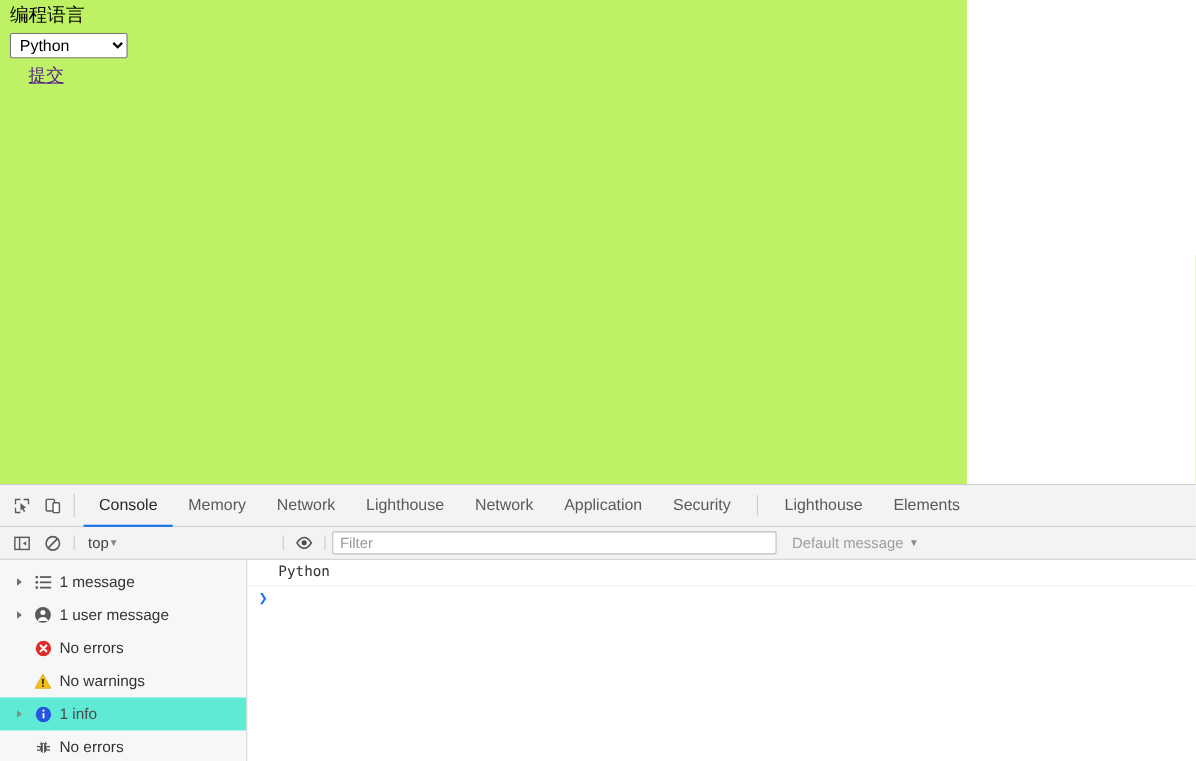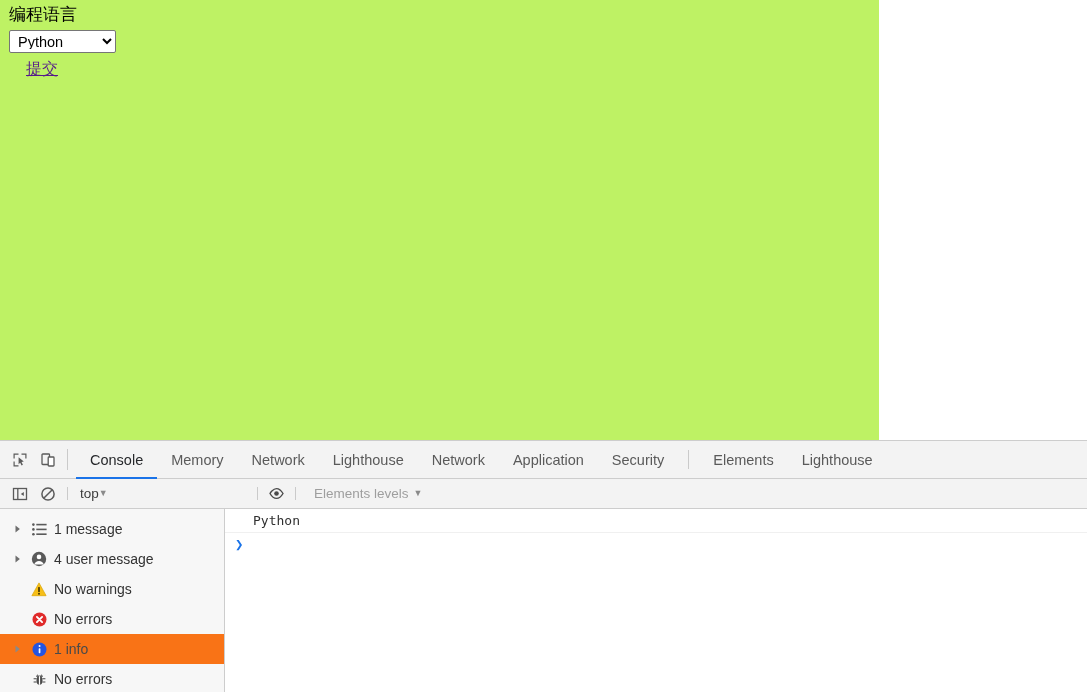--- a/index.html
+++ b/index.html
@@ -219,21 +219,21 @@
     display: flex;
     align-items: center;
     padding-left: 10px;
     font-size: 14px;
     color: #333333;
     cursor: pointer;
     box-sizing: border-box;
     white-space: nowrap;
   }
   .side-row.selected {
-    background: #f97316;
+    background: #5eead4;
     color: #4a4a4a;
   }
   .side-arrow {
     width: 16px;
     min-width: 16px;
     display: flex;
     align-items: center;
     justify-content: center;
   }
   .side-arrow svg { display: block; }
@@ -334,24 +334,24 @@
           <span>Network</span>
         </div>
       <div class="dt-tab">
           <span>Application</span>
         </div>
       <div class="dt-tab">
           <span>Security</span>
         </div>
       <div class="tab-sep"></div>
       <div class="dt-tab">
+          <span>Lighthouse</span>
+        </div>
+      <div class="dt-tab">
           <span>Elements</span>
-        </div>
-      <div class="dt-tab">
-          <span>Lighthouse</span>
         </div>
     </div>
   </div>
 
   <div class="dt-filterbar">
     <div class="dt-icon-btn">
       <svg width="16" height="16" viewBox="0 0 16 16">
         <rect x="1.5" y="2.5" width="13" height="11" fill="none" stroke="#5a5a5a" stroke-width="1.3"></rect>
         <line x1="5.8" y1="2.5" x2="5.8" y2="13.5" stroke="#5a5a5a" stroke-width="1.3"></line>
         <path d="M11.8 6.1l-3 1.9 3 1.9z" fill="#5a5a5a"></path>
@@ -369,22 +369,23 @@
       <span class="caret">▼</span>
     </div>
     <div class="vsep"></div>
     <div class="dt-icon-btn">
       <svg width="17" height="17" viewBox="0 0 17 17">
         <path d="M8.5 3.6C4.9 3.6 2 8.5 2 8.5s2.9 4.9 6.5 4.9S15 8.5 15 8.5 12.1 3.6 8.5 3.6z" fill="none" stroke="#4a4a4a" stroke-width="1.4"></path>
         <circle cx="8.5" cy="8.5" r="2.3" fill="#4a4a4a"></circle>
       </svg>
     </div>
     <div class="vsep"></div>
+    <input class="filter-input" type="text" placeholder="Filter" style="">
     <div class="levels-btn">
-      <span>Elements levels</span>
+      <span>Default message</span>
       <span class="caret">▼</span>
     </div>
   </div>
 
   <div class="dt-body">
 
     <div class="console-sidebar">
 
       <div class="side-row">
         <span class="side-arrow">
@@ -411,44 +412,44 @@
               <path d="M1.5 0.6l4.4 3.4-4.4 3.4z" fill="#6e6e6e"></path>
             </svg>
         </span>
         <span class="side-ico">
           <svg width="16" height="16" viewBox="0 0 16 16">
             <circle cx="8" cy="8" r="7.2" fill="#5a5a5a"></circle>
             <circle cx="8" cy="5.9" r="2.3" fill="#ffffff"></circle>
             <path d="M3.2 13.6c0.7-2.5 2.5-3.7 4.8-3.7s4.1 1.2 4.8 3.7z" fill="#ffffff"></path>
           </svg>
         </span>
-        <span class="side-label">4 user message</span>
+        <span class="side-label">1 user message</span>
+      </div>
+
+      <div class="side-row">
+        <span class="side-arrow"></span>
+        <span class="side-ico">
+          <svg width="15" height="15" viewBox="0 0 15 15">
+            <circle cx="7.5" cy="7.5" r="7" fill="#e02b2b"></circle>
+            <path d="M4.9 4.9l5.2 5.2M10.1 4.9l-5.2 5.2" stroke="#ffffff" stroke-width="1.9" stroke-linecap="round"></path>
+          </svg>
+        </span>
+        <span class="side-label">No errors</span>
       </div>
 
       <div class="side-row">
         <span class="side-arrow"></span>
         <span class="side-ico">
           <svg width="16" height="15" viewBox="0 0 16 15">
             <path d="M8 0.9l7.1 12.8H0.9z" fill="#f7bf18" stroke="#d9a400" stroke-width="0.7"></path>
             <rect x="7.2" y="5" width="1.6" height="5" rx="0.6" fill="#3d3000"></rect>
             <circle cx="8" cy="11.7" r="0.95" fill="#3d3000"></circle>
           </svg>
         </span>
         <span class="side-label">No warnings</span>
-      </div>
-
-      <div class="side-row">
-        <span class="side-arrow"></span>
-        <span class="side-ico">
-          <svg width="15" height="15" viewBox="0 0 15 15">
-            <circle cx="7.5" cy="7.5" r="7" fill="#e02b2b"></circle>
-            <path d="M4.9 4.9l5.2 5.2M10.1 4.9l-5.2 5.2" stroke="#ffffff" stroke-width="1.9" stroke-linecap="round"></path>
-          </svg>
-        </span>
-        <span class="side-label">No errors</span>
       </div>
 
       <div class="side-row selected">
         <span class="side-arrow">
           <svg width="8" height="8" viewBox="0 0 8 8">
               <path d="M1.5 0.6l4.4 3.4-4.4 3.4z" fill="#8a8a8a"></path>
             </svg>
         </span>
         <span class="side-ico">
           <svg width="15" height="15" viewBox="0 0 15 15">

